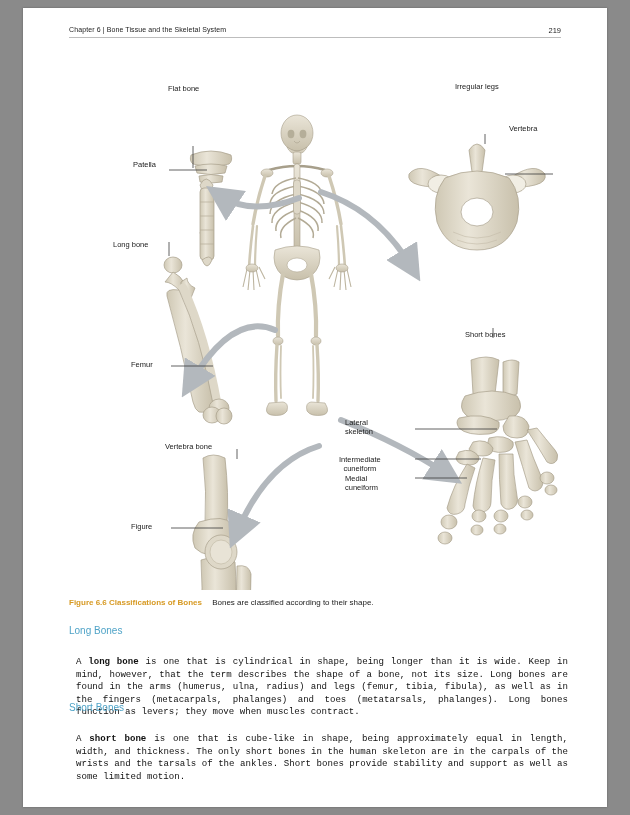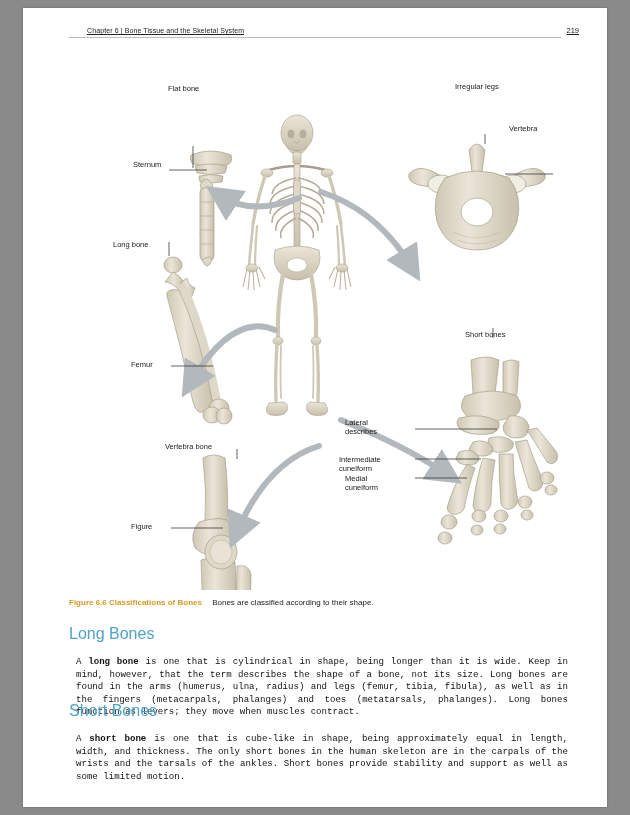--- a/index.html
+++ b/index.html
@@ -18,30 +18,29 @@
     left: 23px;
     top: 8px;
     width: 584px;
     height: 799px;
     background: #ffffff;
     box-shadow: 0 0 2px rgba(0,0,0,0.3);
     overflow: hidden;
   }
   .header {
     position: absolute;
-    left: 64px;
+    left: 46px;
     top: 18px;
     width: 492px;
     display: flex;
     justify-content: space-between;
-    align-items: center;
+    align-items: flex-start;
     font-family: "Liberation Sans", sans-serif;
     font-size: 7px;
     color: #222;
-    text-decoration: underline;
   }
   .header .hdr-left { letter-spacing: 0.1px; }
   .header .hdr-right { font-size: 7.5px; }
   .hr {
     position: absolute;
     left: 46px;
     top: 29px;
     width: 492px;
     height: 1px;
     background: #bdbdbd;
@@ -84,21 +83,21 @@
     color: #d79a24;
     font-weight: bold;
   }
   .caption .cap-text {
     color: #222;
   }
   h2.sect {
     position: absolute;
     left: 46px;
     font-family: "Liberation Sans", sans-serif;
-    font-size: 16px;
+    font-size: 10px;
     font-weight: normal;
     color: #4fa3c7;
     margin: 0;
   }
   h2.sect.s1 { top: 617px; }
   h2.sect.s2 { top: 694px; }
   p.body {
     position: absolute;
     left: 46px;
     width: 492px;
@@ -324,29 +323,29 @@
         <path d="M424 278 v-10"></path>
         <path d="M346 369 h82"></path>
         <path d="M346 399 h66"></path>
         <path d="M346 418 h52"></path>
         <path d="M168 399 v-10"></path>
         <path d="M102 468 h52"></path>
       </g>
     </svg>
 
     <div class="fig-label" style="left:99px; top:24px;">Flat bone</div>
-    <div class="fig-label" style="left:64px; top:100px;">Sternum</div>
+    <div class="fig-label" style="left:64px; top:100px;">Patella</div>
     <div class="fig-label" style="left:386px; top:22px;">Irregular legs</div>
     <div class="fig-label" style="left:440px; top:64px;">Vertebra</div>
     <div class="fig-label" style="left:44px; top:180px;">Long bone</div>
     <div class="fig-label" style="left:62px; top:300px;">Femur</div>
     <div class="fig-label" style="left:396px; top:270px;">Short bones</div>
     <div class="fig-label" style="left:276px; top:358px; white-space:pre; line-height:9px;">Lateral
-describes</div>
-    <div class="fig-label" style="left:270px; top:395px; white-space:pre; line-height:9px;">Intermediate
+skeleton</div>
+    <div class="fig-label" style="left:270px; top:395px; white-space:pre; line-height:9px;text-align:center;">Intermediate
 cuneiform</div>
     <div class="fig-label" style="left:276px; top:414px; white-space:pre; line-height:9px;">Medial
 cuneiform</div>
     <div class="fig-label" style="left:96px; top:382px;">Vertebra bone</div>
     <div class="fig-label" style="left:62px; top:462px;">Figure</div>
   </div>
 
   <div class="caption">
     <span class="cap-title">Figure 6.6 Classifications of Bones</span>
     <span style="display:inline-block;width:8px;"></span><span class="cap-text">Bones are classified according to their shape.</span>

